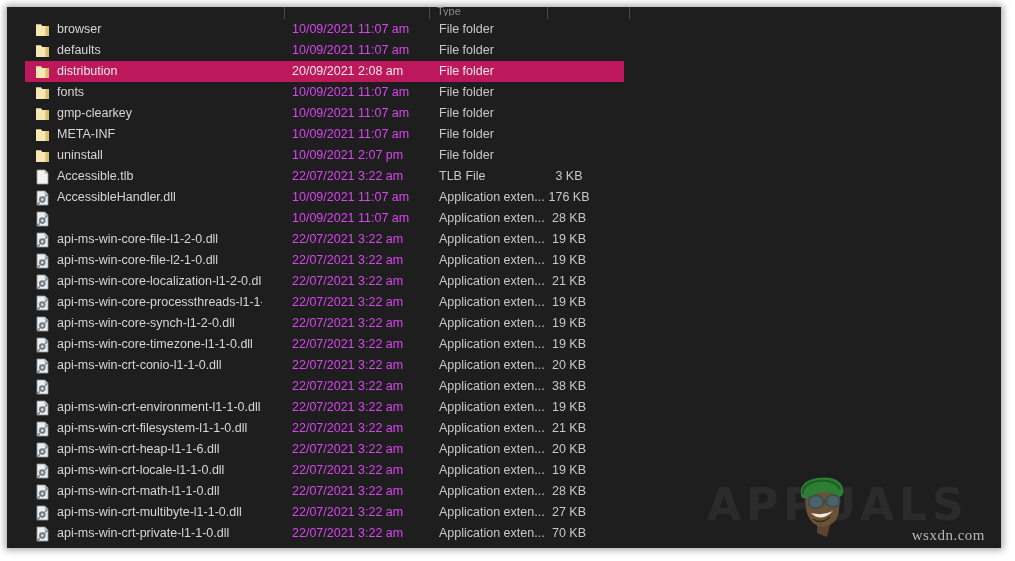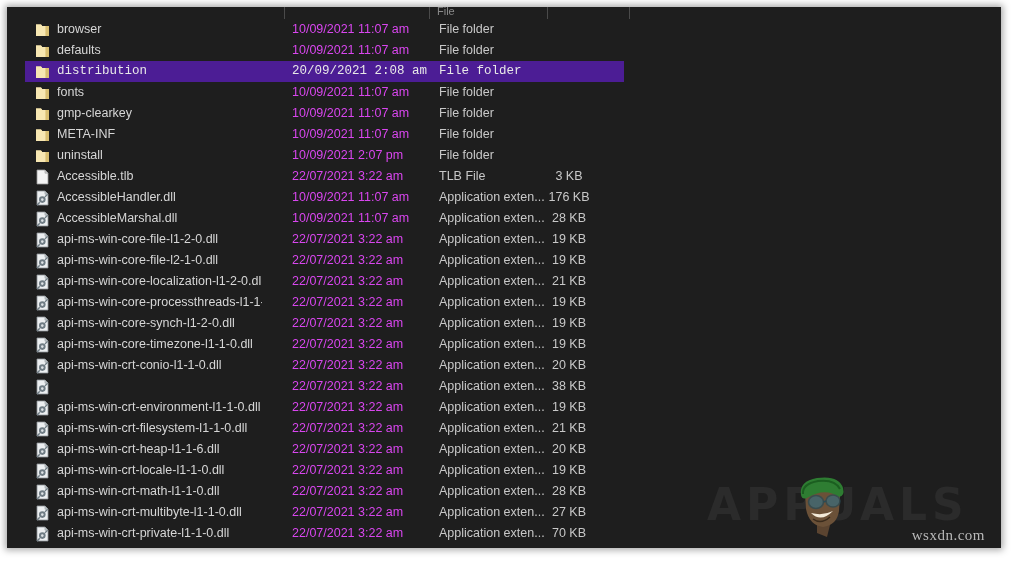--- a/index.html
+++ b/index.html
@@ -71,22 +71,21 @@
     padding-left: 12px;
   }
   .file-row {
     position: absolute;
     left: 18px;
     width: 599px;
     height: 21px;
     box-sizing: border-box;
   }
   .file-row.selected {
-    background: #4c1d95;
-    font-family: Liberation Mono, monospace;
+    background: #be185d;
   }
   .file-row.selected .cell-name,
   .file-row.selected .cell-date,
   .file-row.selected .cell-type,
   .file-row.selected .cell-size {
     color: #e8e8e8;
   }
 
   .cell-icon {
     position: absolute;
@@ -180,21 +179,21 @@
 </head>
 <body>
 
 <div id="screenshot">
 
   <div id="explorer-window">
 
     <div id="column-header">
       <div class="col-sep" style="left:277px;"></div>
       <div class="col-sep" style="left:422px;"></div>
-      <div class="col-head-label" style="left:430px;">File</div>
+      <div class="col-head-label" style="left:430px;">Type</div>
       <div class="col-sep" style="left:540px;"></div>
       <div class="col-sep" style="left:622px;"></div>
     </div>
 
     <div id="file-list">
         <div class="file-row" style="top: 0px;">
           <span class="cell-icon"><svg viewBox="0 0 15 16" width="15" height="16">
               <path d="M1 2.5 L6 2.5 L7.2 4 L14 4 L14 14 L1 14 Z" fill="#f2dd9a"></path>
               <path d="M1 2.5 L6 2.5 L7.2 4 L10.5 4 L10.5 14 L1 14 Z" fill="#f7e7b2"></path>
               <path d="M10.5 4 L14 4 L14 14 L10.5 14 Z" fill="#d9bf72"></path>
@@ -296,21 +295,20 @@
         </div>
         <div class="file-row" style="top: 189px;">
           <span class="cell-icon"><svg viewBox="0 0 15 16" width="15" height="16">
               <path d="M2 1 L10 1 L13 4.2 L13 15 L2 15 Z" fill="#eceff1" stroke="#8f9699" stroke-width="0.8"></path>
               <path d="M10 1 L10 4.2 L13 4.2 Z" fill="#c4cbcf" stroke="#8f9699" stroke-width="0.6"></path>
               <circle cx="7.3" cy="9.6" r="3.3" fill="#6f7c84"></circle>
               <circle cx="7.3" cy="9.6" r="1.3" fill="#dfe4e7"></circle>
               <path d="M4.3 12.8 L2.6 14.6" stroke="#6f7c84" stroke-width="1.5" stroke-linecap="round"></path>
               <path d="M10.3 6.5 L12.2 4.8" stroke="#6f7c84" stroke-width="1.3" stroke-linecap="round"></path>
             </svg></span>
-          <span class="cell-name">AccessibleMarshal.dll</span>
           <span class="cell-date">10/09/2021 11:07 am</span>
           <span class="cell-type">Application exten...</span>
           <span class="cell-size">28 KB</span>
         </div>
         <div class="file-row" style="top: 210px;">
           <span class="cell-icon"><svg viewBox="0 0 15 16" width="15" height="16">
               <path d="M2 1 L10 1 L13 4.2 L13 15 L2 15 Z" fill="#eceff1" stroke="#8f9699" stroke-width="0.8"></path>
               <path d="M10 1 L10 4.2 L13 4.2 Z" fill="#c4cbcf" stroke="#8f9699" stroke-width="0.6"></path>
               <circle cx="7.3" cy="9.6" r="3.3" fill="#6f7c84"></circle>
               <circle cx="7.3" cy="9.6" r="1.3" fill="#dfe4e7"></circle>

